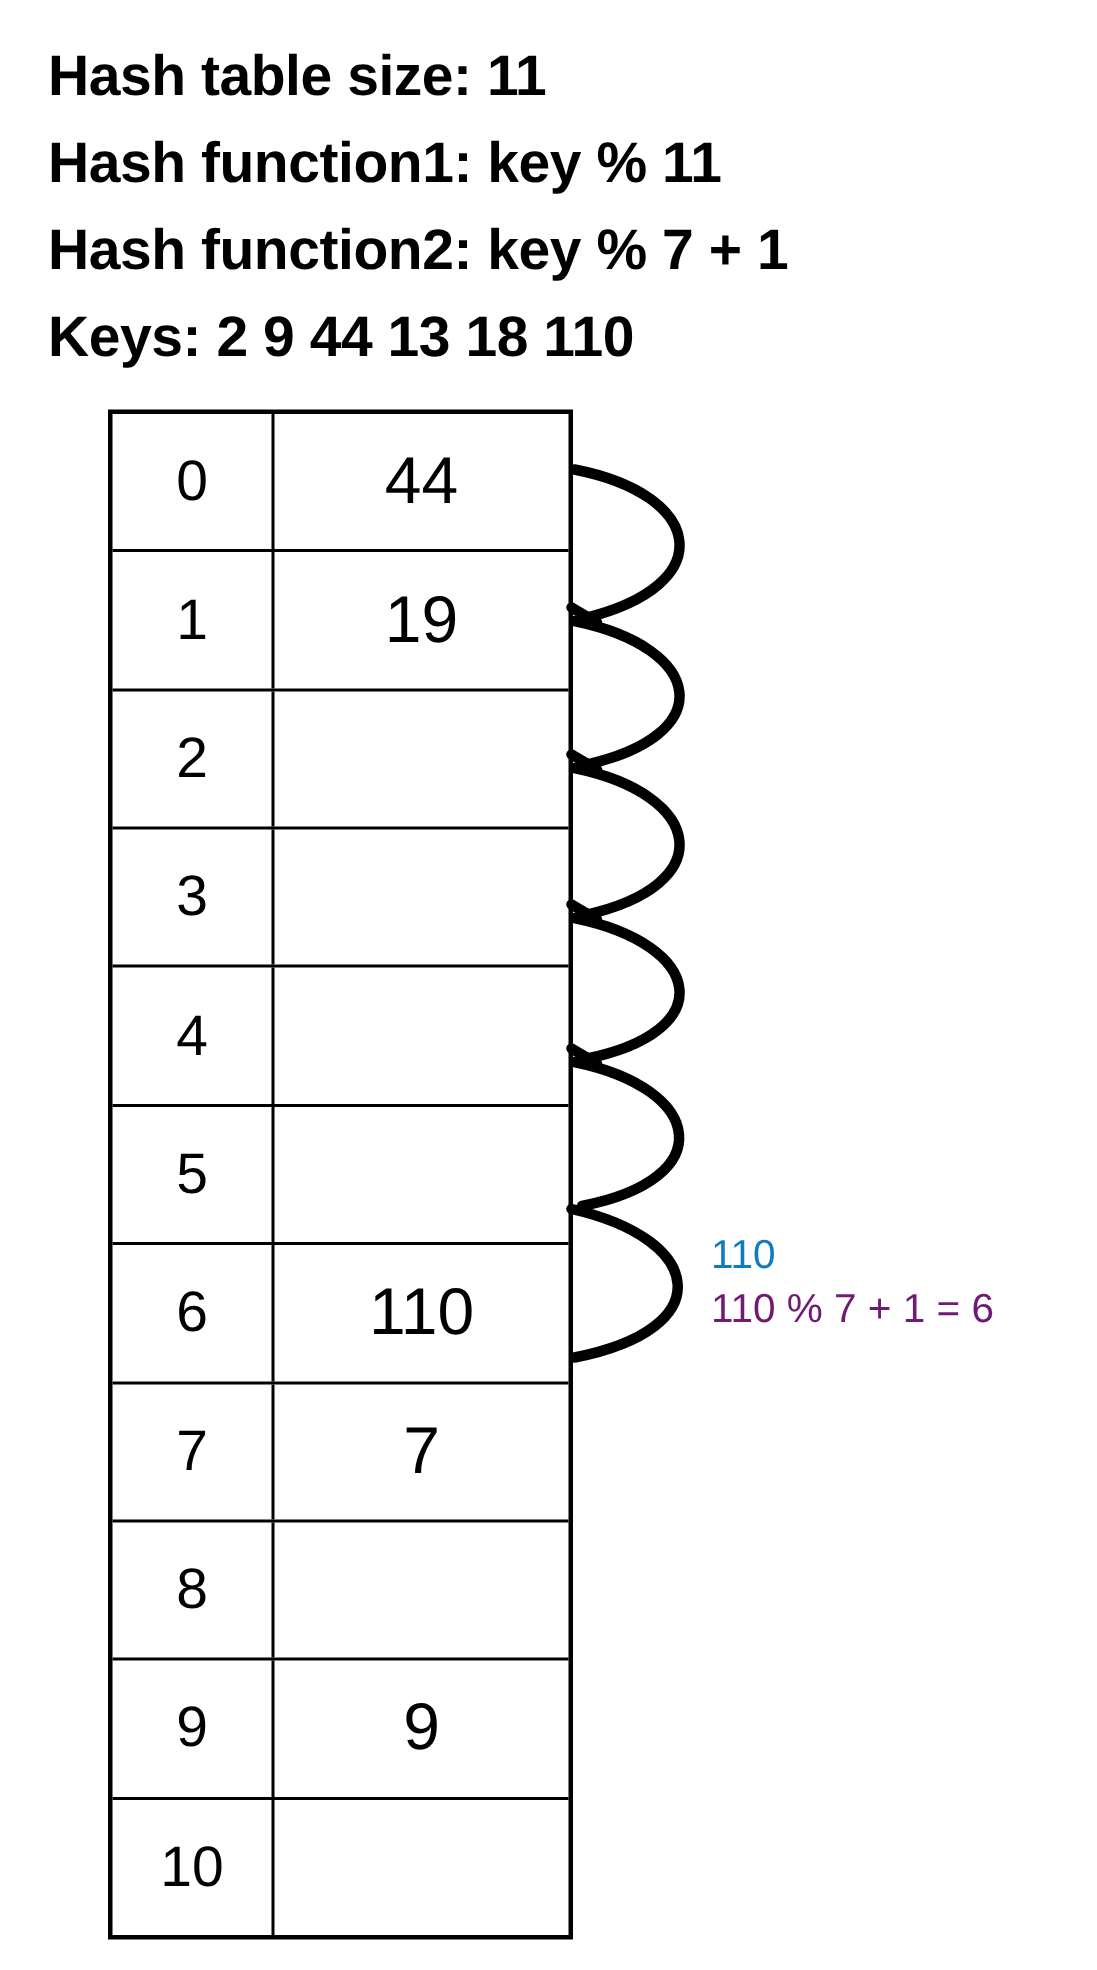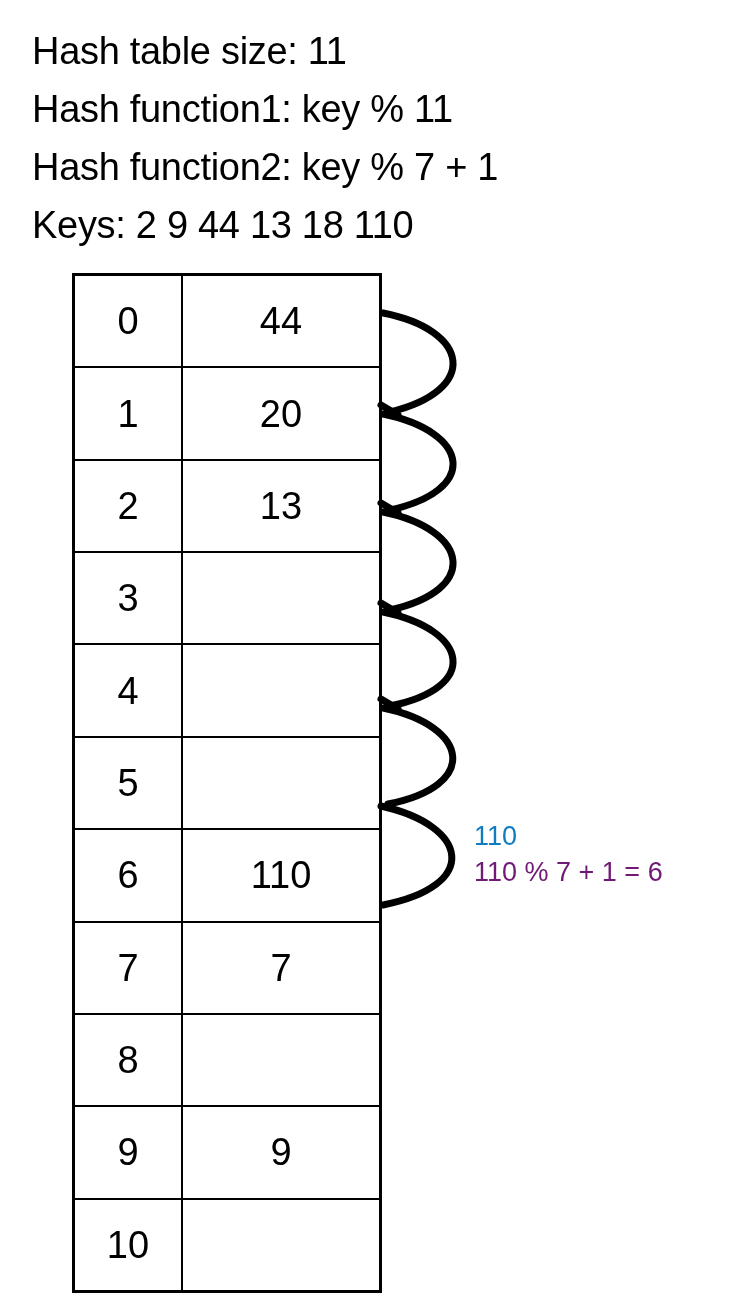--- a/index.html
+++ b/index.html
@@ -18,21 +18,21 @@
 
   
   #header {
     position: absolute;
     left: 32px;
     top: 22px;
     width: 690px;
   }
   .header-line {
     font-size: 38px;
-    font-weight: normal;
+    font-weight: bold;
     line-height: 58px;
     letter-spacing: -0.3px;
     white-space: nowrap;
     color: #000000;
   }
 
   
   #hash-table {
     position: absolute;
     left: 72px;
@@ -65,21 +65,21 @@
     justify-content: center;
     font-size: 38px;
     line-height: 1;
     color: #000000;
   }
   .cell-value {
     flex: 1 1 auto;
     display: flex;
     align-items: center;
     justify-content: center;
-    font-size: 38px;
+    font-size: 44px;
     line-height: 1;
     color: #000000;
   }
 
   
   #probe-overlay {
     position: absolute;
     left: 0;
     top: 0;
     width: 731px;
@@ -112,26 +112,25 @@
 
 <div id="hash-table">
 
   <div class="table-row">
     <div class="cell-index">0</div>
     <div class="cell-value">44</div>
   </div>
 
   <div class="table-row">
     <div class="cell-index">1</div>
-    <div class="cell-value">20</div>
+    <div class="cell-value">19</div>
   </div>
 
   <div class="table-row">
     <div class="cell-index">2</div>
-    <div class="cell-value">13</div>
   </div>
 
   <div class="table-row">
     <div class="cell-index">3</div>
     <div class="cell-value"></div>
   </div>
 
   <div class="table-row">
     <div class="cell-index">4</div>
     <div class="cell-value"></div>

